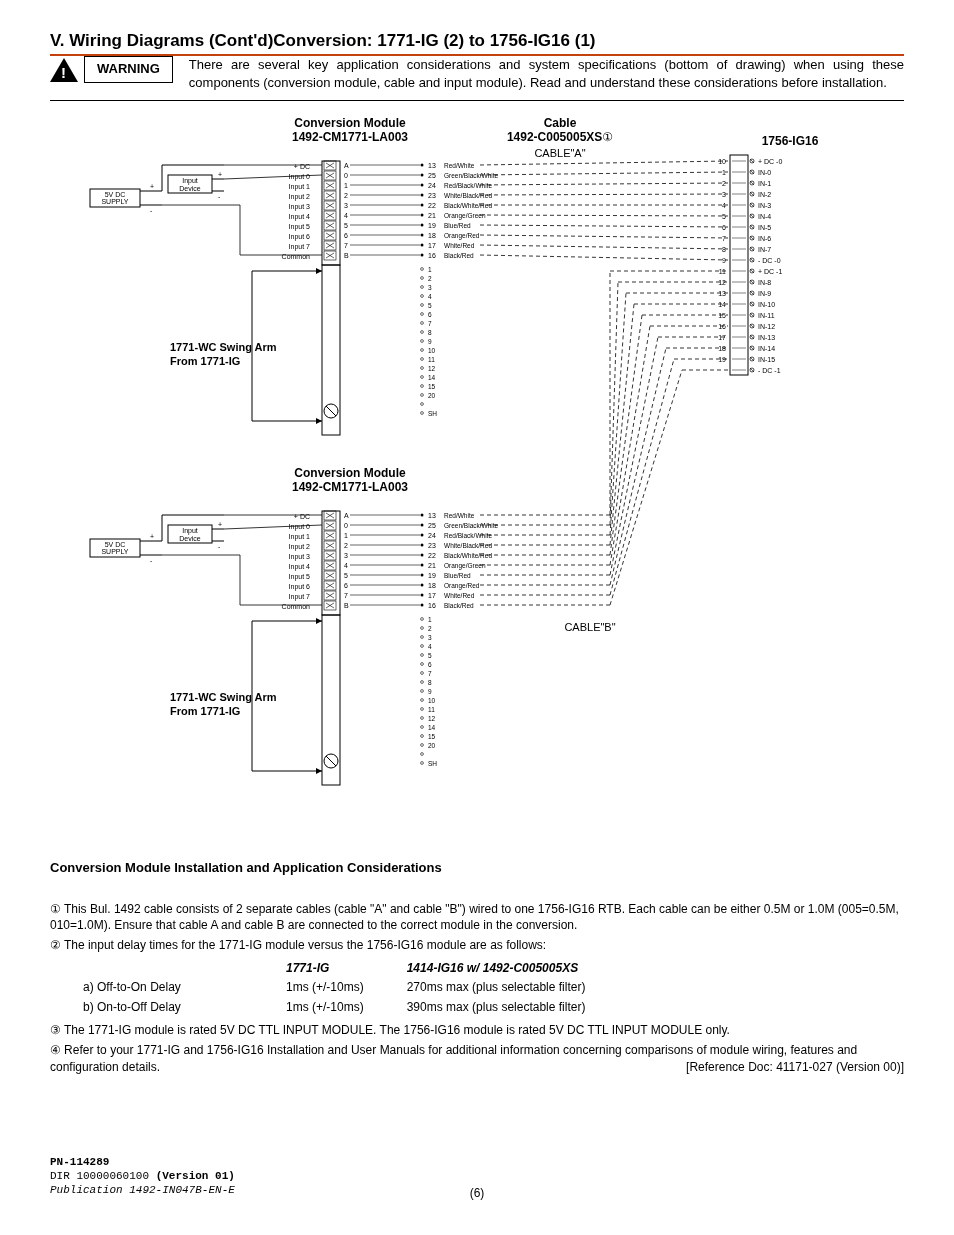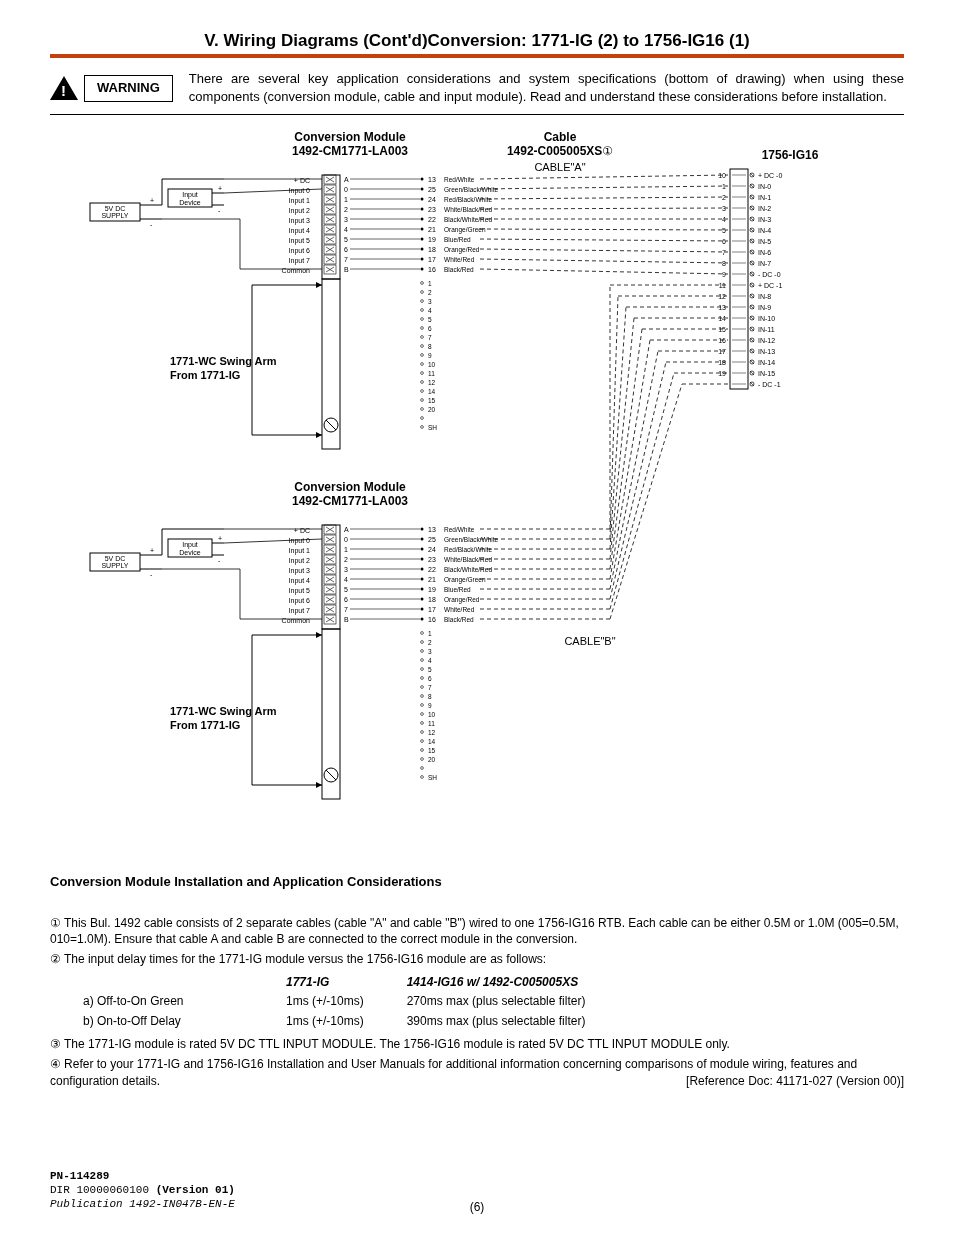--- a/index.html
+++ b/index.html
@@ -6,36 +6,35 @@
     font-family: Arial, Helvetica, sans-serif;
     margin: 0;
     padding: 30px 50px 30px 50px;
     width: 854px;
     color: #000;
     font-size: 12px;
     line-height: 1.3;
   }
   .header-row {
     display: flex;
-    justify-content: center;
-    border-bottom: 4px solid #c2410c;
+    justify-content: flex-start;
+    border-bottom: 2px solid #c2410c;
     padding-bottom: 2px;
-    margin-bottom: 12px;
   }
   .header-left {
     font-size: 17px;
     font-weight: bold;
   }
   .header-right {
     font-size: 17px;
     font-weight: bold;
   }
   .warning-row {
     display: flex;
-    align-items: center;
+    align-items: flex-start;
     border-bottom: 1px solid #000;
     padding-bottom: 8px;
     margin-bottom: 14px;
   }
   .warning-tag {
     display: flex;
     align-items: center;
     gap: 6px;
     margin-right: 16px;
     flex-shrink: 0;
@@ -593,21 +592,21 @@
     <span>The input delay times for the 1771-IG module versus the 1756-IG16 module are as follows:</span>
   </div>
   <table class="delay-table">
     <tbody>
         <tr>
       <th style="width:160px;font-style:normal;font-weight:normal"></th>
       <th>1771-IG</th>
       <th>1414-IG16 w/ 1492-C005005XS</th>
     </tr>
     <tr>
-      <td>a) Off-to-On Green</td>
+      <td>a) Off-to-On Delay</td>
       <td>1ms (+/-10ms)</td>
       <td>270ms max (plus selectable filter)</td>
     </tr>
     <tr>
       <td>b) On-to-Off Delay</td>
       <td>1ms (+/-10ms)</td>
       <td>390ms max (plus selectable filter)</td>
     </tr>
   </tbody>
     </table>

